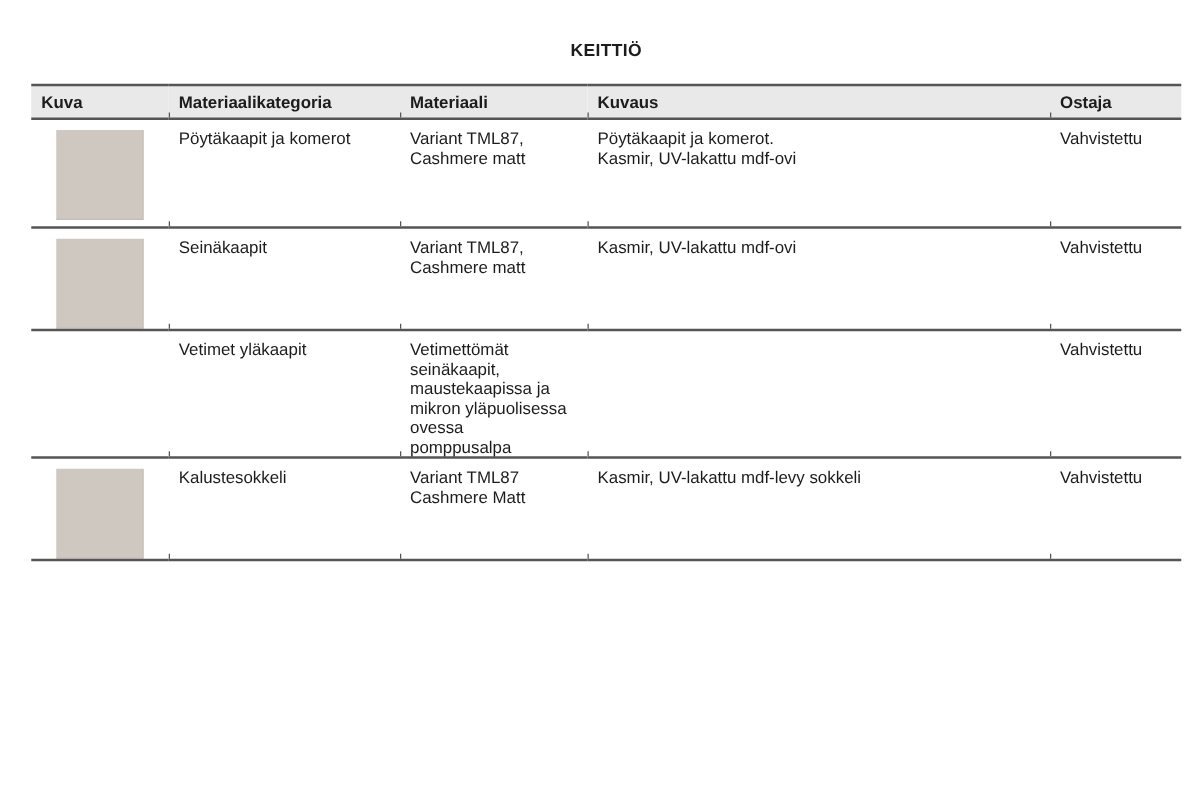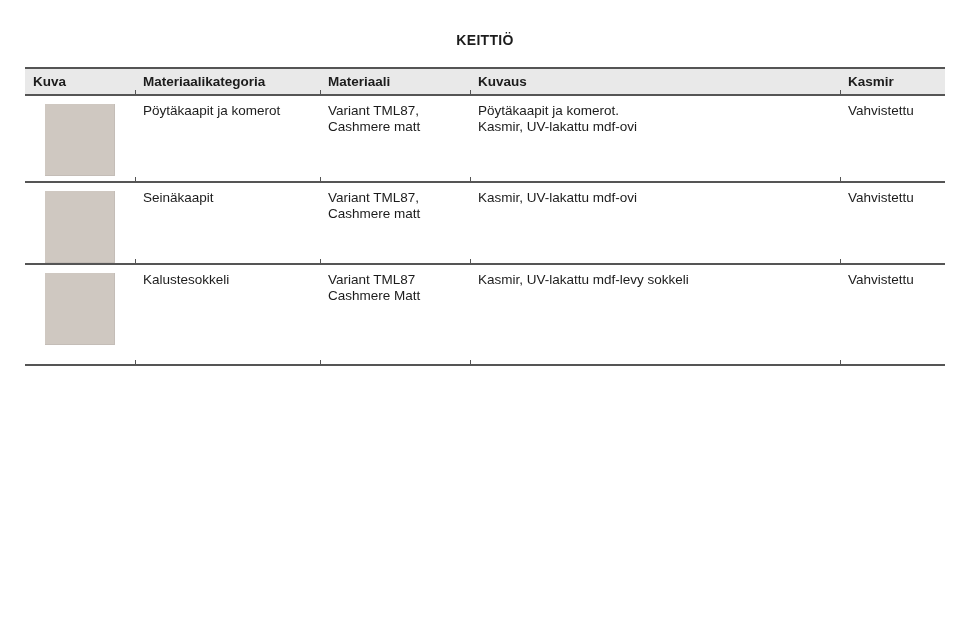--- a/index.html
+++ b/index.html
@@ -109,21 +109,21 @@
       <col class="c-materiaali">
       <col class="c-kuvaus">
       <col class="c-ostaja">
     </colgroup>
     <thead>
       <tr id="header-row">
           <th>Kuva</th>
           <th class="tick">Materiaalikategoria</th>
           <th class="tick">Materiaali</th>
           <th class="tick">Kuvaus</th>
-          <th class="tick">Kasmir</th>
+          <th class="tick">Ostaja</th>
         </tr>
     </thead>
     <tbody id="table-body">
         <tr>
           <td class="col-kuva">
             <div class="swatch tall"></div>
           </td>
           <td class="tick col-category">Pöytäkaapit ja komerot</td>
           <td class="tick col-material">Variant TML87,
 Cashmere matt</td>
@@ -135,20 +135,32 @@
           <td class="col-kuva">
             <div class="swatch tall"></div>
           </td>
           <td class="tick col-category">Seinäkaapit</td>
           <td class="tick col-material">Variant TML87,
 Cashmere matt</td>
           <td class="tick col-description">Kasmir, UV-lakattu mdf-ovi</td>
           <td class="tick col-buyer">Vahvistettu</td>
         </tr>
         <tr>
+          <td class="col-kuva"></td>
+          <td class="tick col-category">Vetimet yläkaapit</td>
+          <td class="tick col-material">Vetimettömät
+seinäkaapit,
+maustekaapissa ja
+mikron yläpuolisessa
+ovessa
+pomppusalpa</td>
+          <td class="tick col-description"></td>
+          <td class="tick col-buyer">Vahvistettu</td>
+        </tr>
+        <tr>
           <td class="col-kuva">
             <div class="swatch tall"></div>
           </td>
           <td class="tick col-category">Kalustesokkeli</td>
           <td class="tick col-material">Variant TML87
 Cashmere Matt</td>
           <td class="tick col-description">Kasmir, UV-lakattu mdf-levy sokkeli</td>
           <td class="tick col-buyer">Vahvistettu</td>
         </tr>
       </tbody>

